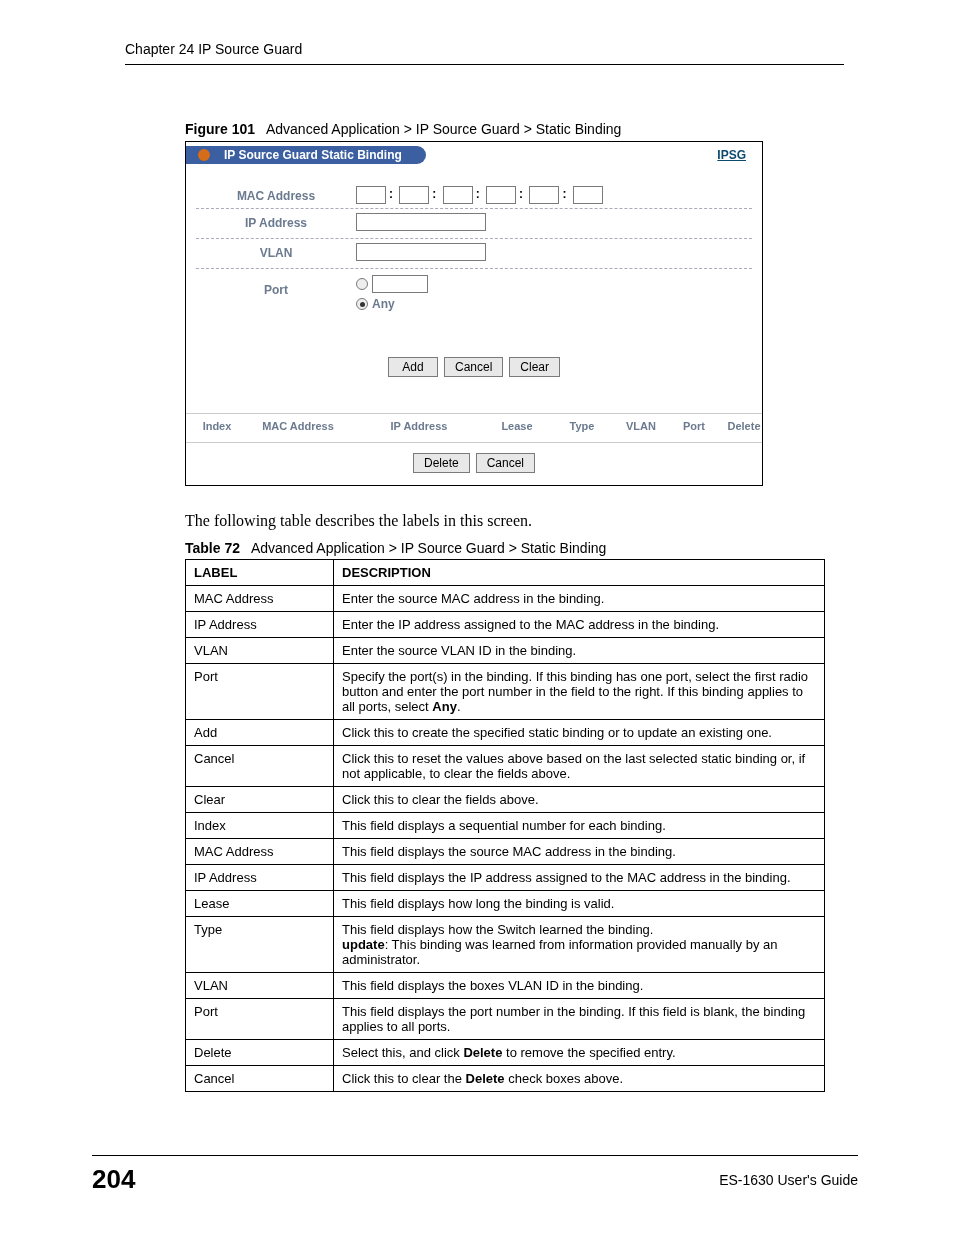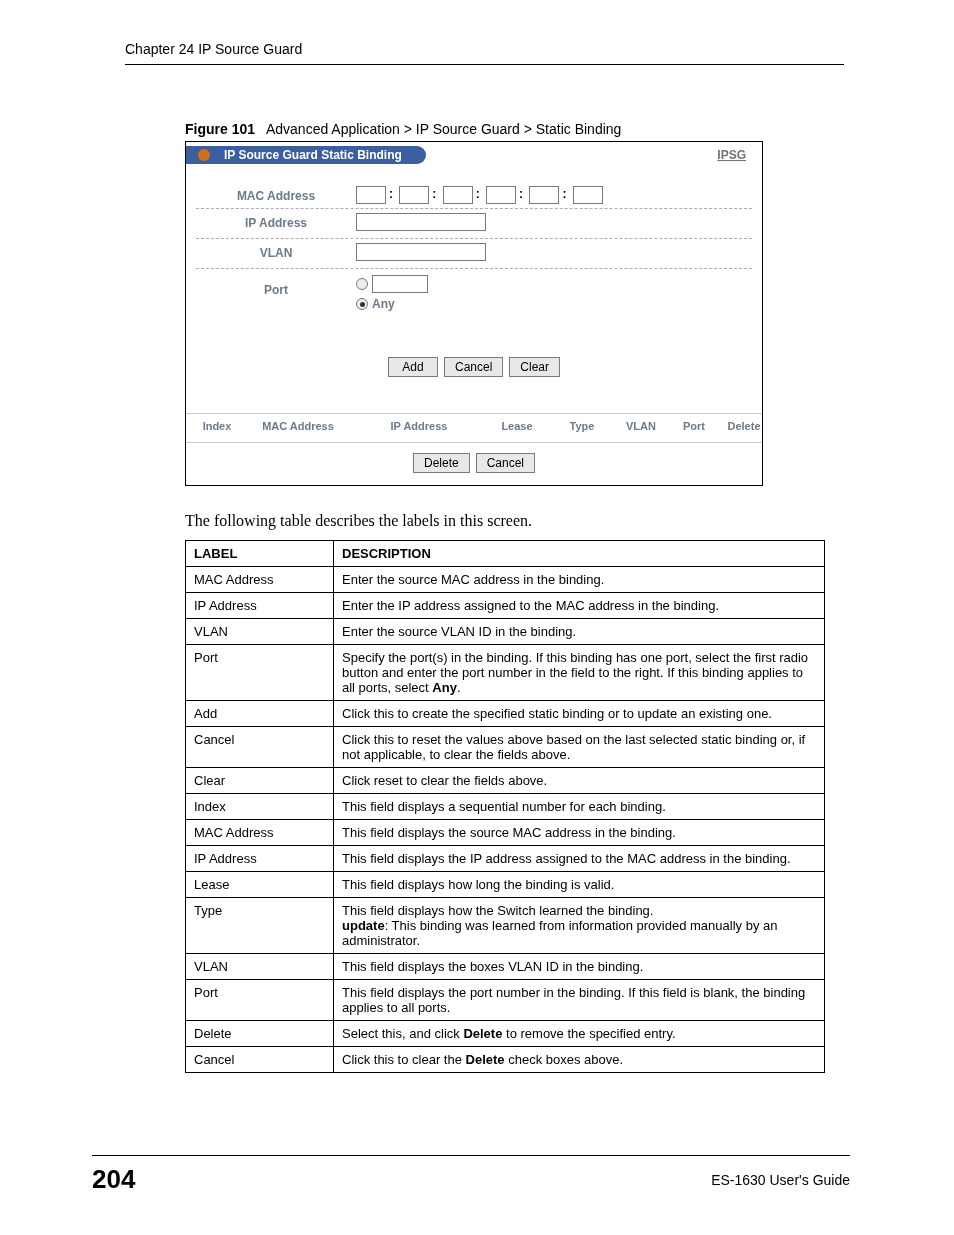--- a/index.html
+++ b/index.html
@@ -77,21 +77,21 @@
       transform: translateY(-50%);
       width: 16px; height: 16px;
       border-radius: 50%;
       background: #d56c1a;
       z-index: 2;
       border: 2px solid #3b5fa0;
     }
     .titlebar-link {
       margin-left: auto;
       margin-right: 10px;
-      color: #737373;
+      color: #0c4a6e;
       text-decoration: underline;
       font-weight: bold;
       font-size: 12px;
     }
     .form-area {
       padding: 14px 10px 10px 10px;
     }
     .form-row {
       display: flex;
       align-items: flex-start;
@@ -204,21 +204,21 @@
       vertical-align: top;
     }
     .doc-table th {
       font-weight: bold;
     }
     .doc-table .col-label { width: 148px; }
     .footer {
       position: absolute;
       bottom: 40px;
       left: 92px;
-      right: 104px;
+      right: 96px;
       border-top: 1px solid #000;
       padding-top: 8px;
       display: flex;
       justify-content: space-between;
       align-items: center;
     }
     .page-number {
       font-size: 26px;
       font-weight: bold;
     }
@@ -306,20 +306,24 @@
 
       <div class="lower-buttons">
         <button class="btn">Delete</button>
         <button class="btn">Cancel</button>
       </div>
     </div>
   </div>
 
   <p class="body-text">The following table describes the labels in this screen.</p>
 
+  <div class="table-caption">
+    <span class="bold">Table 72</span>&nbsp;&nbsp;
+    <span>Advanced Application &gt; IP Source Guard &gt; Static Binding</span>
+  </div>
 
   <table class="doc-table">
     <thead>
       <tr>
         <th class="col-label">LABEL</th>
         <th>DESCRIPTION</th>
       </tr>
     </thead>
     <tbody id="table-body">
         <tr>
@@ -341,21 +345,21 @@
         <tr>
           <td class="col-label">Add</td>
           <td>Click this to create the specified static binding or to update an existing one.</td>
         </tr>
         <tr>
           <td class="col-label">Cancel</td>
           <td>Click this to reset the values above based on the last selected static binding or, if not applicable, to clear the fields above.</td>
         </tr>
         <tr>
           <td class="col-label">Clear</td>
-          <td>Click reset to clear the fields above.</td>
+          <td>Click this to clear the fields above.</td>
         </tr>
         <tr>
           <td class="col-label">Index</td>
           <td>This field displays a sequential number for each binding.</td>
         </tr>
         <tr>
           <td class="col-label">MAC Address</td>
           <td>This field displays the source MAC address in the binding.</td>
         </tr>
         <tr>

